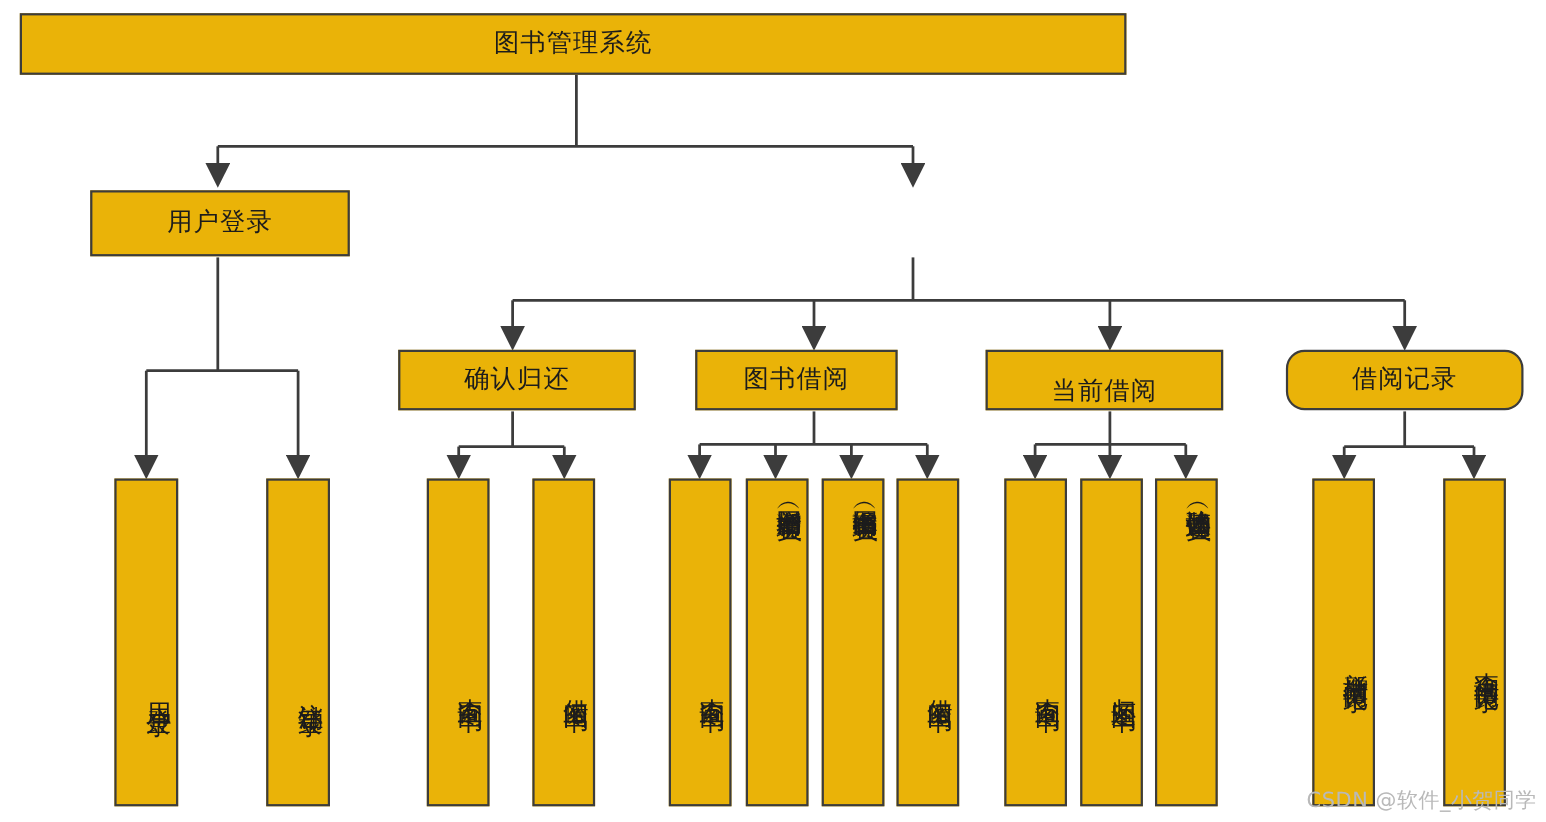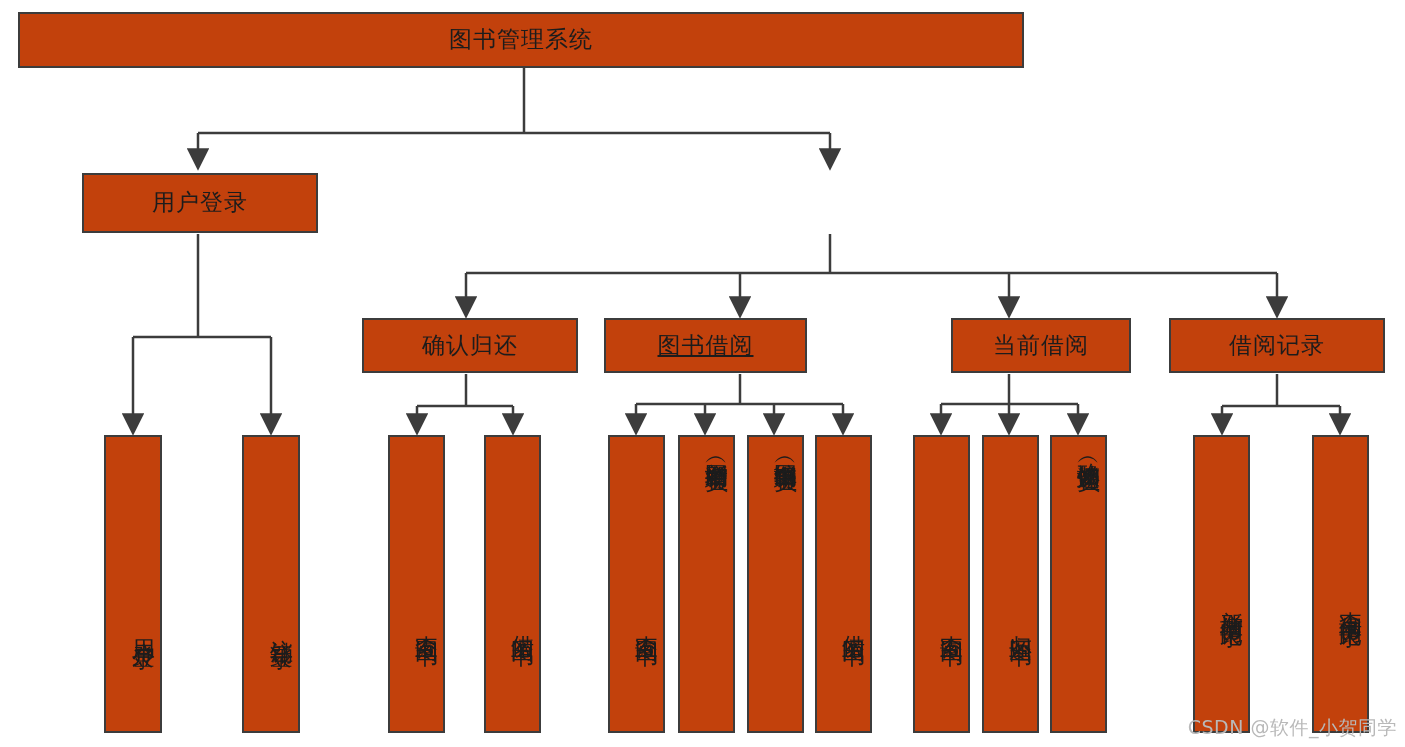--- a/index.html
+++ b/index.html
@@ -21,21 +21,21 @@
     position: absolute;
     left: 0;
     top: 0;
     width: 1405px;
     height: 747px;
     pointer-events: none;
   }
   .node {
     position: absolute;
     box-sizing: border-box;
-    background: #c2410c;
+    background: #eab308;
     border: 2.5px solid #3c3c3c;
     display: flex;
     align-items: center;
     justify-content: center;
     color: #1c1c1c;
   }
   .node.horiz {
     font-size: 23px;
     letter-spacing: 1px;
     line-height: 1.2;
@@ -126,27 +126,27 @@
     <span class="label">图书管理系统</span>
   </div>
 
   <div class="node horiz" style="left:82px; top:173px; width:236px; height:60px;">
     <span class="label">用户登录</span>
   </div>
 
   <div class="node horiz" style="left:362px; top:318px; width:216px; height:55px;">
     <span class="label">确认归还</span>
   </div>
-  <div class="node horiz" style="left:604px; top:318px; width:203px; height:55px;text-decoration:underline;">
+  <div class="node horiz" style="left:632px; top:318px; width:184px; height:55px;">
     <span class="label">图书借阅</span>
   </div>
-  <div class="node horiz" style="left:951px; top:318px; width:180px; height:55px;">
+  <div class="node horiz" style="left:896px; top:318px; width:216px; height:55px;align-items:flex-end;">
     <span class="label">当前借阅</span>
   </div>
-  <div class="node horiz" style="left:1169px; top:318px; width:216px; height:55px;">
+  <div class="node horiz" style="left:1169px; top:318px; width:216px; height:55px;border-radius:17px;">
     <span class="label">借阅记录</span>
   </div>
 
   <div class="node vert" style="left:104px; top:435px; width:58px; height:298px; padding-top:86px;">
     <span class="label">用户登录</span>
   </div>
   <div class="node vert" style="left:242px; top:435px; width:58px; height:298px; padding-top:86px;">
     <span class="label">注销登录</span>
   </div>
 

